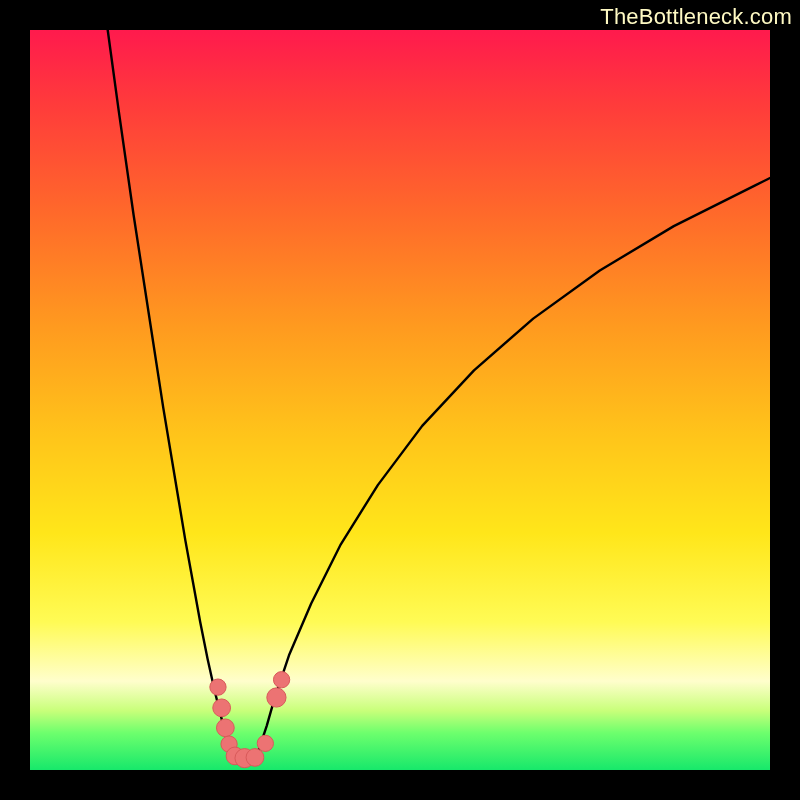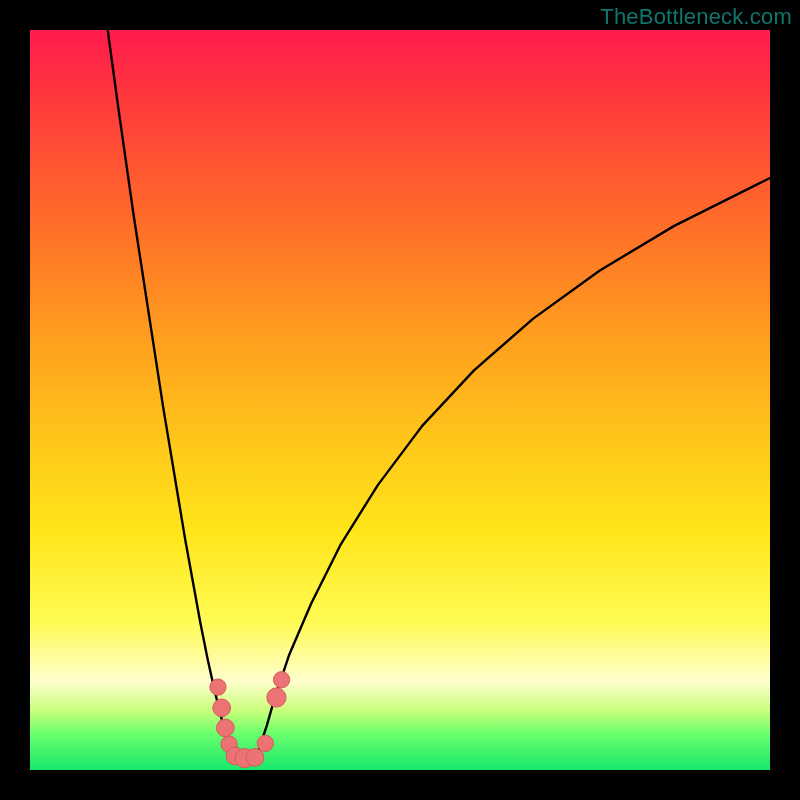--- a/index.html
+++ b/index.html
@@ -43,21 +43,21 @@
     left: 0;
     top: 0;
     width: 740px;
     height: 740px;
     overflow: visible;
   }
   .watermark {
     position: absolute;
     top: 4px;
     right: 8px;
-    color: #0f766e;
+    color: #fef9c3;
     font-size: 22px;
     font-weight: 500;
     letter-spacing: 0.2px;
     user-select: none;
   }
 </style>
 </head>
 <body>
 
 <div class="frame">

